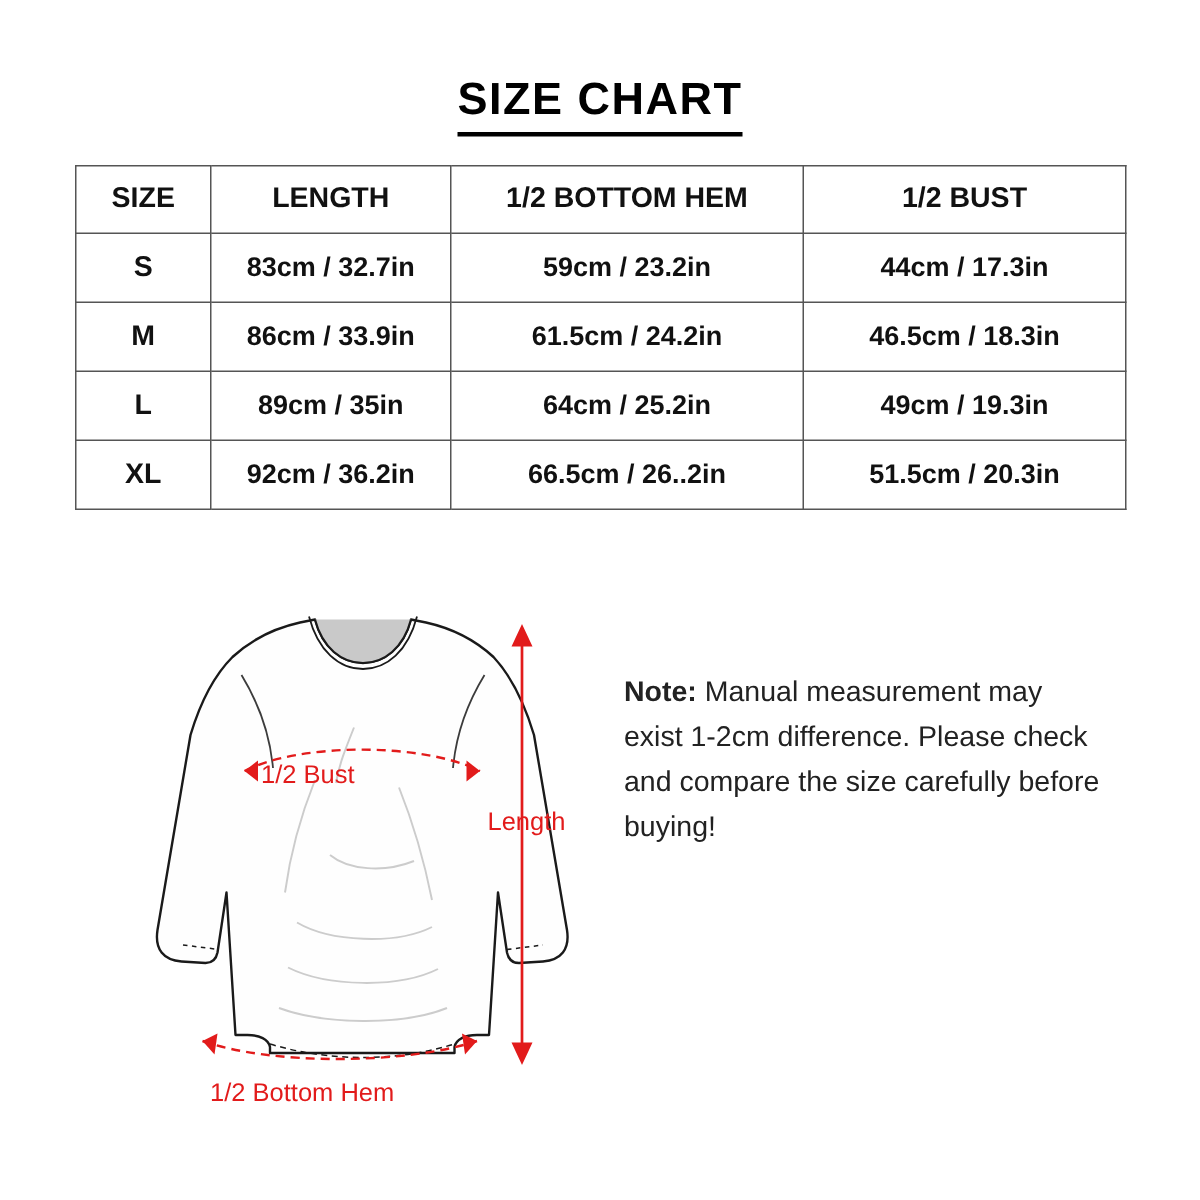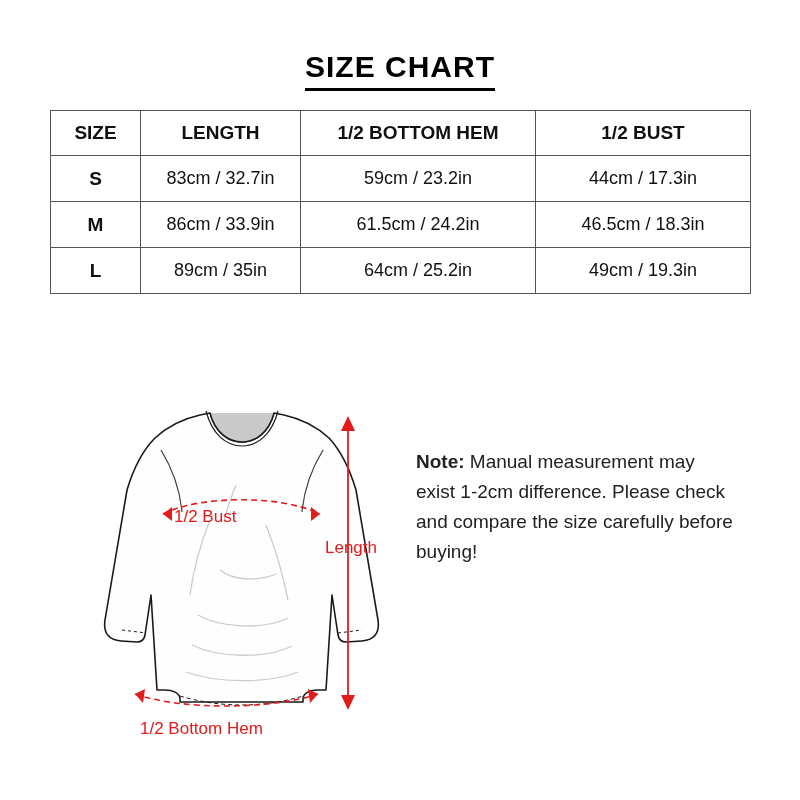--- a/index.html
+++ b/index.html
@@ -60,20 +60,21 @@
   table.size-chart th {
     font-size: 19px;
     font-weight: bold;
     height: 40px;
     padding: 2px 4px;
   }
   table.size-chart td {
     font-size: 18px;
     height: 41px;
     padding: 2px 4px;
+    font-weight: bold;
   }
   table.size-chart td.size-cell {
     font-weight: bold;
     font-size: 19px;
   }
   col.c-size   { width: 90px; }
   col.c-length { width: 160px; }
   col.c-hem    { width: 235px; }
   col.c-bust   { width: 215px; }
 
@@ -160,20 +161,26 @@
           <td class="size-cell">M</td>
           <td>86cm / 33.9in</td>
           <td>61.5cm / 24.2in</td>
           <td>46.5cm / 18.3in</td>
         </tr>
         <tr>
           <td class="size-cell">L</td>
           <td>89cm / 35in</td>
           <td>64cm / 25.2in</td>
           <td>49cm / 19.3in</td>
+        </tr>
+        <tr>
+          <td class="size-cell">XL</td>
+          <td>92cm / 36.2in</td>
+          <td>66.5cm / 26..2in</td>
+          <td>51.5cm / 20.3in</td>
         </tr>
       </tbody>
     </table>
   </div>
 
   <div class="illus">
     <svg width="360" height="370" viewBox="0 0 360 370">
 
       <g>
         <path d="M95 48

